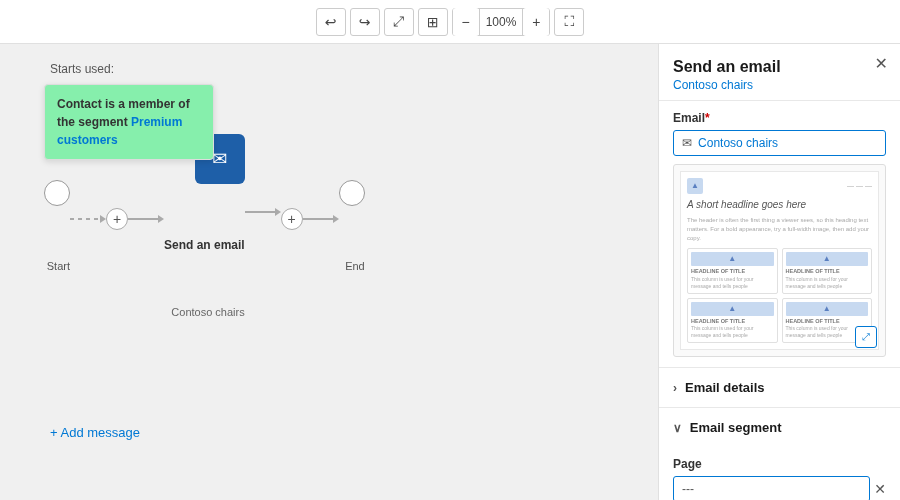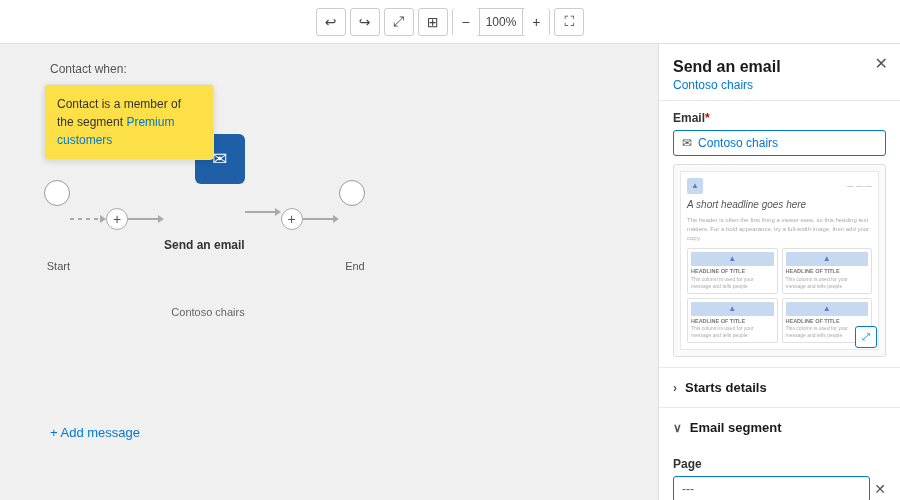--- a/index.html
+++ b/index.html
@@ -92,30 +92,31 @@
       left: 50px;
       font-size: 12px;
       color: #555;
     }
 
     
     .tooltip-card {
       position: absolute;
       top: 40px;
       left: 44px;
-      background: #fde047;
+      background: #86efac;
       border: 1px solid #ddd;
       border-radius: 4px;
       padding: 10px 12px;
       width: 170px;
       font-size: 12px;
       color: #333;
       box-shadow: 0 2px 6px rgba(0,0,0,0.12);
       line-height: 1.5;
       z-index: 10;
+      font-weight: bold;
     }
     .tooltip-card .segment-link {
       color: #0078d4;
       cursor: pointer;
     }
 
     
     .flow-container {
       position: absolute;
       top: 90px;
@@ -445,21 +446,21 @@
     <span class="toolbar-zoom-label">100%</span>
     <button class="toolbar-zoom-btn">+</button>
   </div>
   <button class="toolbar-btn">⛶</button>
 </div>
 
 <div class="main">
 
   <div class="canvas">
 
-    <div class="starts-when">Contact when:</div>
+    <div class="starts-when">Starts used:</div>
 
     <div class="tooltip-card">
       <span>Contact is a member of the segment </span><span class="segment-link">Premium customers</span>
     </div>
 
     <div class="flow-container">
 
       <div class="flow-node">
         <div class="flow-circle"></div>
         <div class="flow-label">Start</div>
@@ -564,21 +565,21 @@
             </div>
           </div>
         </div>
         <div class="preview-expand-btn">⤢</div>
       </div>
     </div>
 
     <div class="accordion-section">
       <div class="accordion-header">
         <span class="accordion-chevron">›</span>
-        <span>Starts details</span>
+        <span>Email details</span>
       </div>
     </div>
 
     <div class="accordion-section">
       <div class="accordion-header">
         <span class="accordion-chevron">∨</span>
         <span>Email segment</span>
       </div>
       <div class="elements-section">
         <div class="page-field-label">Page</div>

